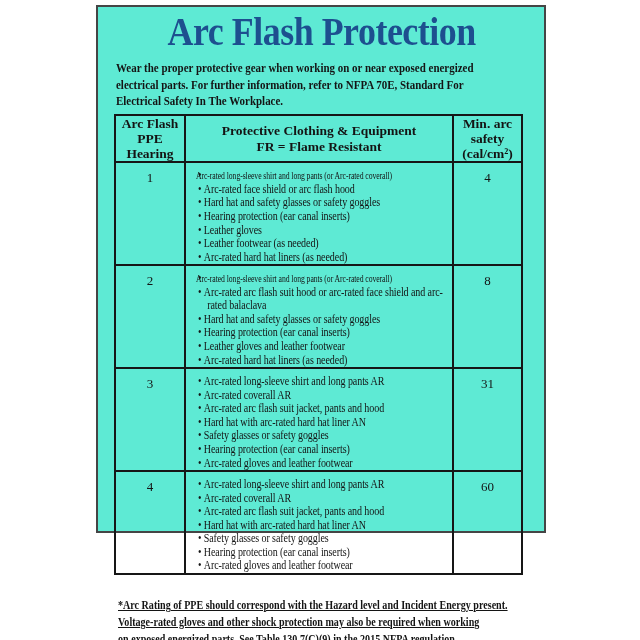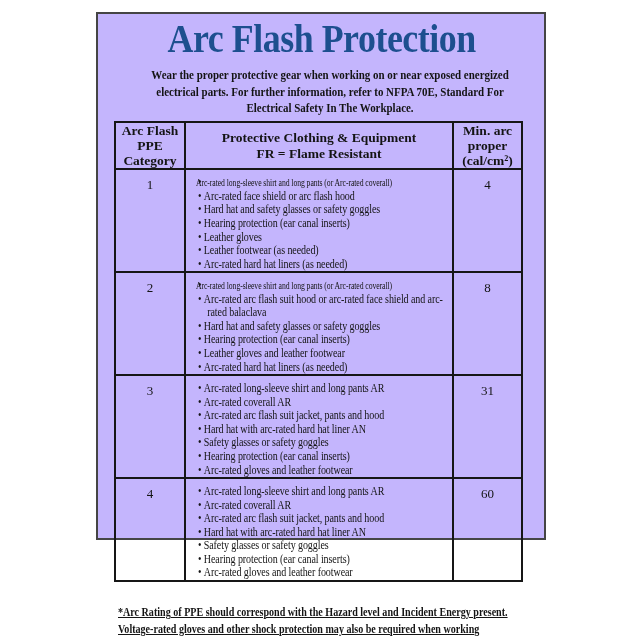--- a/index.html
+++ b/index.html
@@ -9,35 +9,35 @@
     --border-gray:#454545;
     --table-border:#161616;
   }
   html,body{margin:0;padding:0;background:#ffffff;}
   body{
     width:640px;height:640px;position:relative;overflow:hidden;
     font-family:"Liberation Serif","DejaVu Serif",serif;
     color:var(--text-black);
   }
   .sign{
-    position:absolute;left:96px;top:12px;width:450px;height:528px;
+    position:absolute;left:96px;top:5px;width:450px;height:528px;
     box-sizing:border-box;border:2px solid var(--border-gray);
-    background:#c4b5fd;
+    background:#5eead4;
   }
   
   .title-wrap{margin:5px 0 0 0;overflow:visible;}
   .title{
     display:block;width:109%;transform:scaleX(0.92);transform-origin:0 0;
     margin:0;text-align:center;
     font-size:39px;font-weight:bold;line-height:1.05;
     color:var(--title-blue);letter-spacing:-0.5px;
     white-space:nowrap;
   }
   
-  .intro-wrap{margin:7px 0 0 18px;height:52px;text-align:center;}
+  .intro-wrap{margin:7px 0 0 18px;height:52px;}
   .intro{
     display:block;width:117%;transform:scaleX(0.855);transform-origin:0 0;
     margin:0;font-size:12.8px;font-weight:bold;line-height:1.3;
     white-space:pre-line;
   }
   
   table{
     border-collapse:collapse;table-layout:fixed;
     margin:2px 0 0 16px;width:407px;
   }
@@ -100,25 +100,25 @@
   <table>
     <colgroup>
       <col class="c-cat">
         <col class="c-equip">
         <col class="c-rating">
     </colgroup>
     <thead>
       <tr>
         <th>Arc Flash
 PPE
-Category</th>
+Hearing</th>
         <th>Protective Clothing &amp; Equipment
 FR = Flame Resistant</th>
         <th>Min. arc
-proper
+safety
 (cal/cm²)</th>
       </tr>
     </thead>
     <tbody>
   <tr>
     <td class="cat">1</td>
     <td class="equip">
       <div class="squeeze">
         <ul>
                 <li class="condensed"><span>Arc-rated long-sleeve shirt and long pants (or Arc-rated coverall)</span></li>

